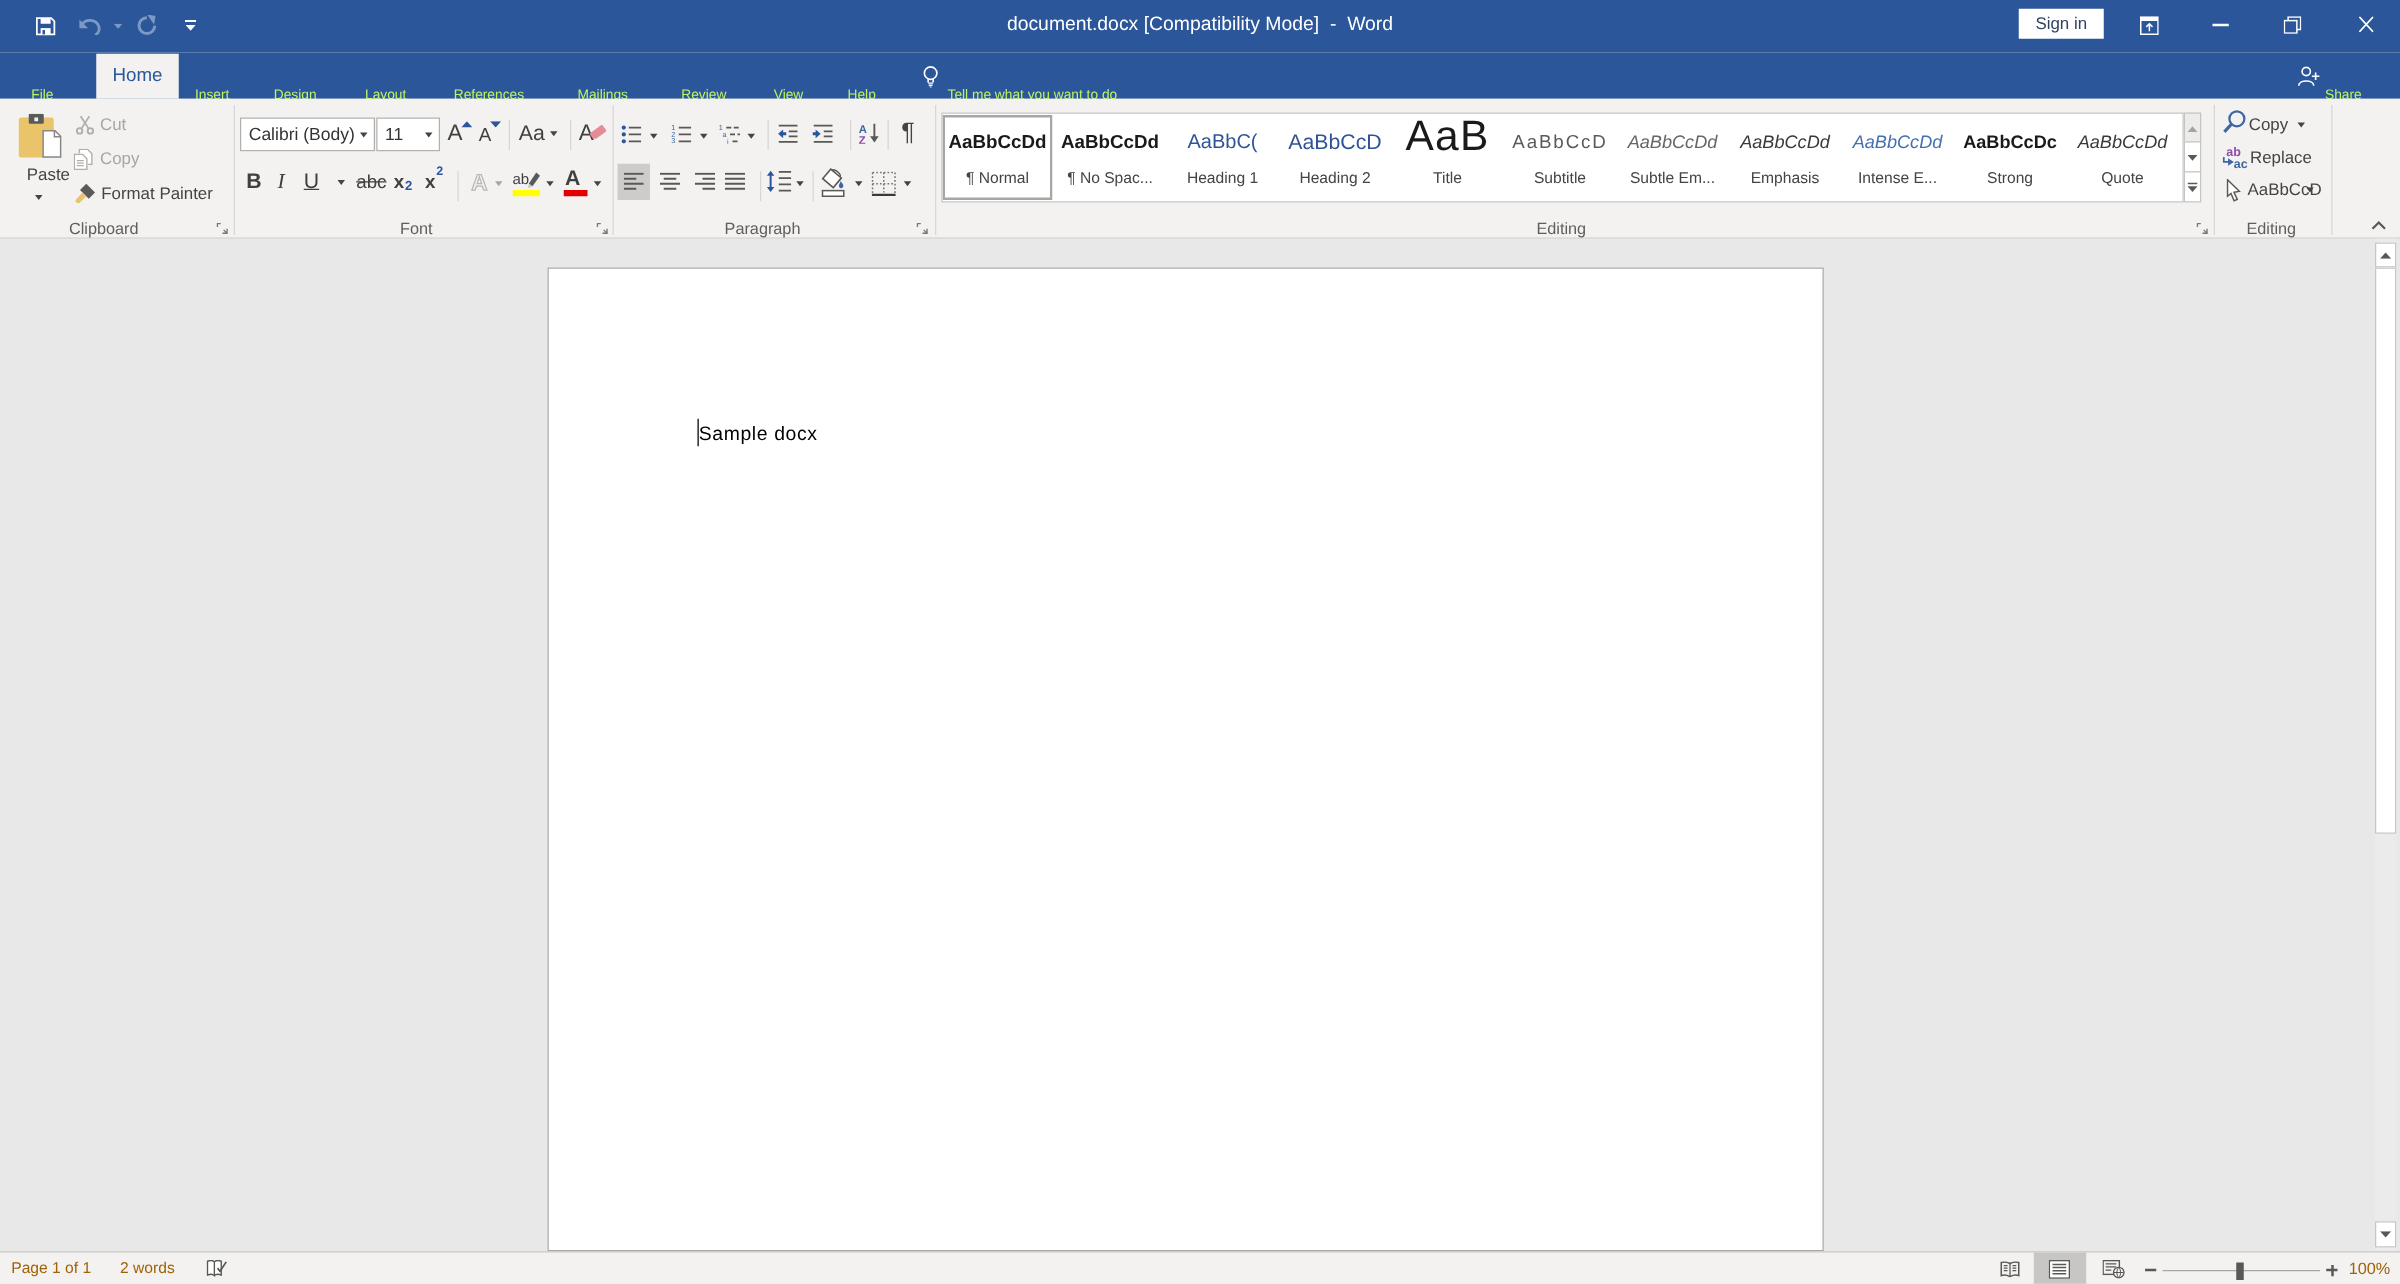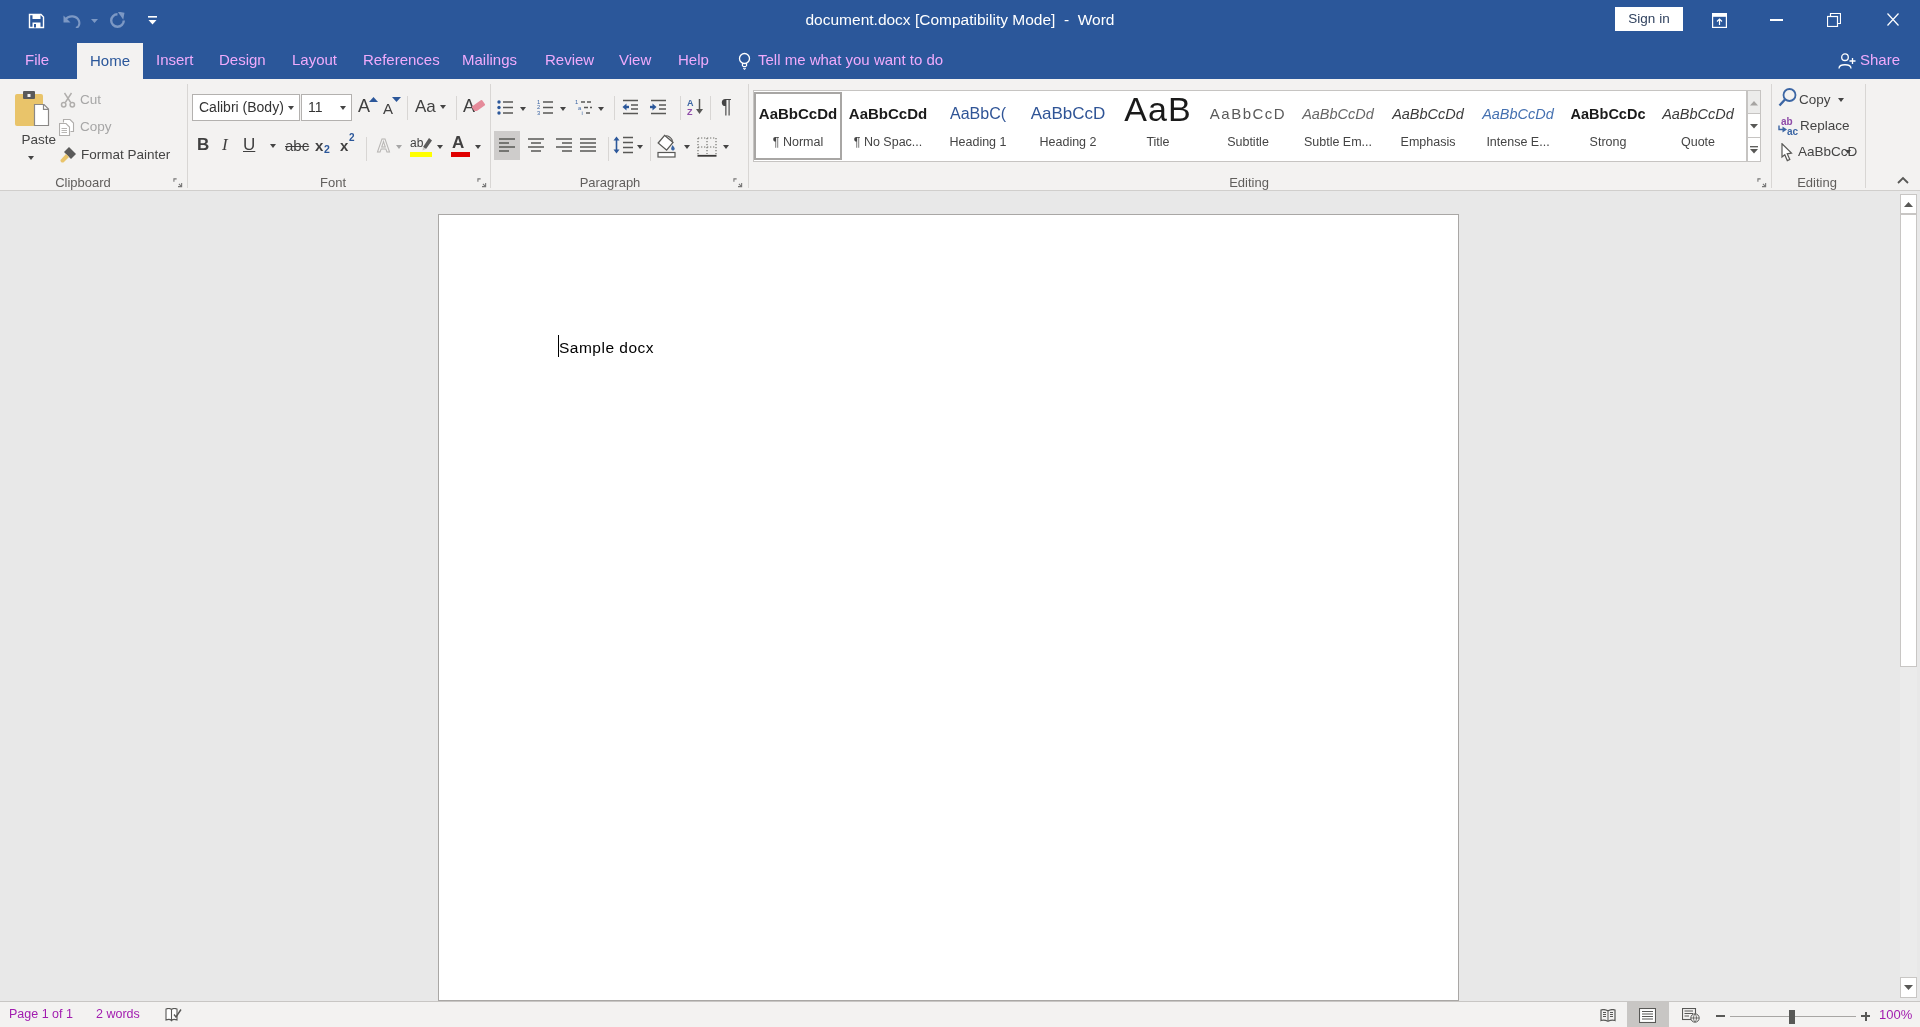--- a/index.html
+++ b/index.html
@@ -2,21 +2,21 @@
 <html><head>
 <meta charset="utf-8">
 <style>
 *{margin:0;padding:0;box-sizing:border-box}
 html,body{width:1920px;height:1027px;overflow:hidden}
 body{font-family:"Liberation Sans",sans-serif;position:relative;background:#e8e8e8;-webkit-font-smoothing:antialiased}
 .abs{position:absolute}
 
 #titlebar{left:0;top:0;width:1920px;height:42px;background:#2b579a}
 #tabrow{left:0;top:42px;width:1920px;height:37px;background:#2b579a}
-.tab{position:absolute;top:0;height:37px;line-height:36px;color:#f0abfc;font-size:15px}
+.tab{position:absolute;top:16px;height:37px;line-height:36px;color:#bef264;font-size:11px}
 #hometab{position:absolute;left:77px;top:43px;width:66px;height:36px;background:#f3f2f1;color:#2b579a;text-align:center;line-height:35px;font-size:15px}
 #ribbon{left:0;top:79px;width:1920px;height:112px;background:#f3f2f1;border-bottom:1px solid #d0cecc}
 .vsep{position:absolute;top:5px;height:104px;width:1px;background:#d8d6d4}
 .glabel{position:absolute;top:96px;font-size:13px;color:#605e5c;text-align:center;white-space:nowrap}
 .launcher{position:absolute;top:99px;width:10px;height:10px}
 .btntext{font-size:13.5px;color:#444;white-space:nowrap}
 .gray{color:#a6a6a6}
 .dd{display:inline-block;width:0;height:0;border-left:3.5px solid transparent;border-right:3.5px solid transparent;border-top:4px solid #444}
 .dd.gray2{border-top-color:#a6a6a6}
 
@@ -24,21 +24,21 @@
 .ssample{height:37px;line-height:44px;white-space:nowrap;overflow:hidden}
 .sname{font-size:12.5px;color:#444;line-height:15px;margin-top:6px;white-space:nowrap}
 .ssel{position:absolute;left:0;top:0;width:88px;height:68px;border:2px solid #a8a6a4}
 
 #docarea{left:0;top:191px;width:1920px;height:810px;background:#e8e8e8}
 #page{position:absolute;left:438px;top:23px;width:1021px;height:787px;background:#fff;border:1px solid #a9a7a5}
 
 #vscroll{position:absolute;left:1900px;top:0;width:17px;height:810px;background:#ebebeb}
 .sbtn{position:absolute;left:0;width:17px;background:#fff;border:1px solid #c8c6c4}
 
-#statusbar{left:0;top:1001px;width:1920px;height:26px;background:#f3f2f1;border-top:1px solid #c8c6c4;font-size:12.5px;color:#a21caf}
+#statusbar{left:0;top:1001px;width:1920px;height:26px;background:#f3f2f1;border-top:1px solid #c8c6c4;font-size:12.5px;color:#a16207}
 #statusbar .it{position:absolute;top:0;height:25px;line-height:25px;white-space:nowrap}
 </style>
 </head>
 <body>
 <div id="titlebar" class="abs">
 
   <svg class="abs" style="left:28px;top:13px" width="17" height="16" viewBox="0 0 17 16">
     <path d="M1.5 1.5 H13 L15.5 4 V14.5 H1.5 Z" fill="none" stroke="#fff" stroke-width="1.4"></path>
     <rect x="4.5" y="9.5" width="8" height="5" fill="#fff"></rect>
     <rect x="6" y="11" width="2" height="3.5" fill="#2b579a"></rect>

